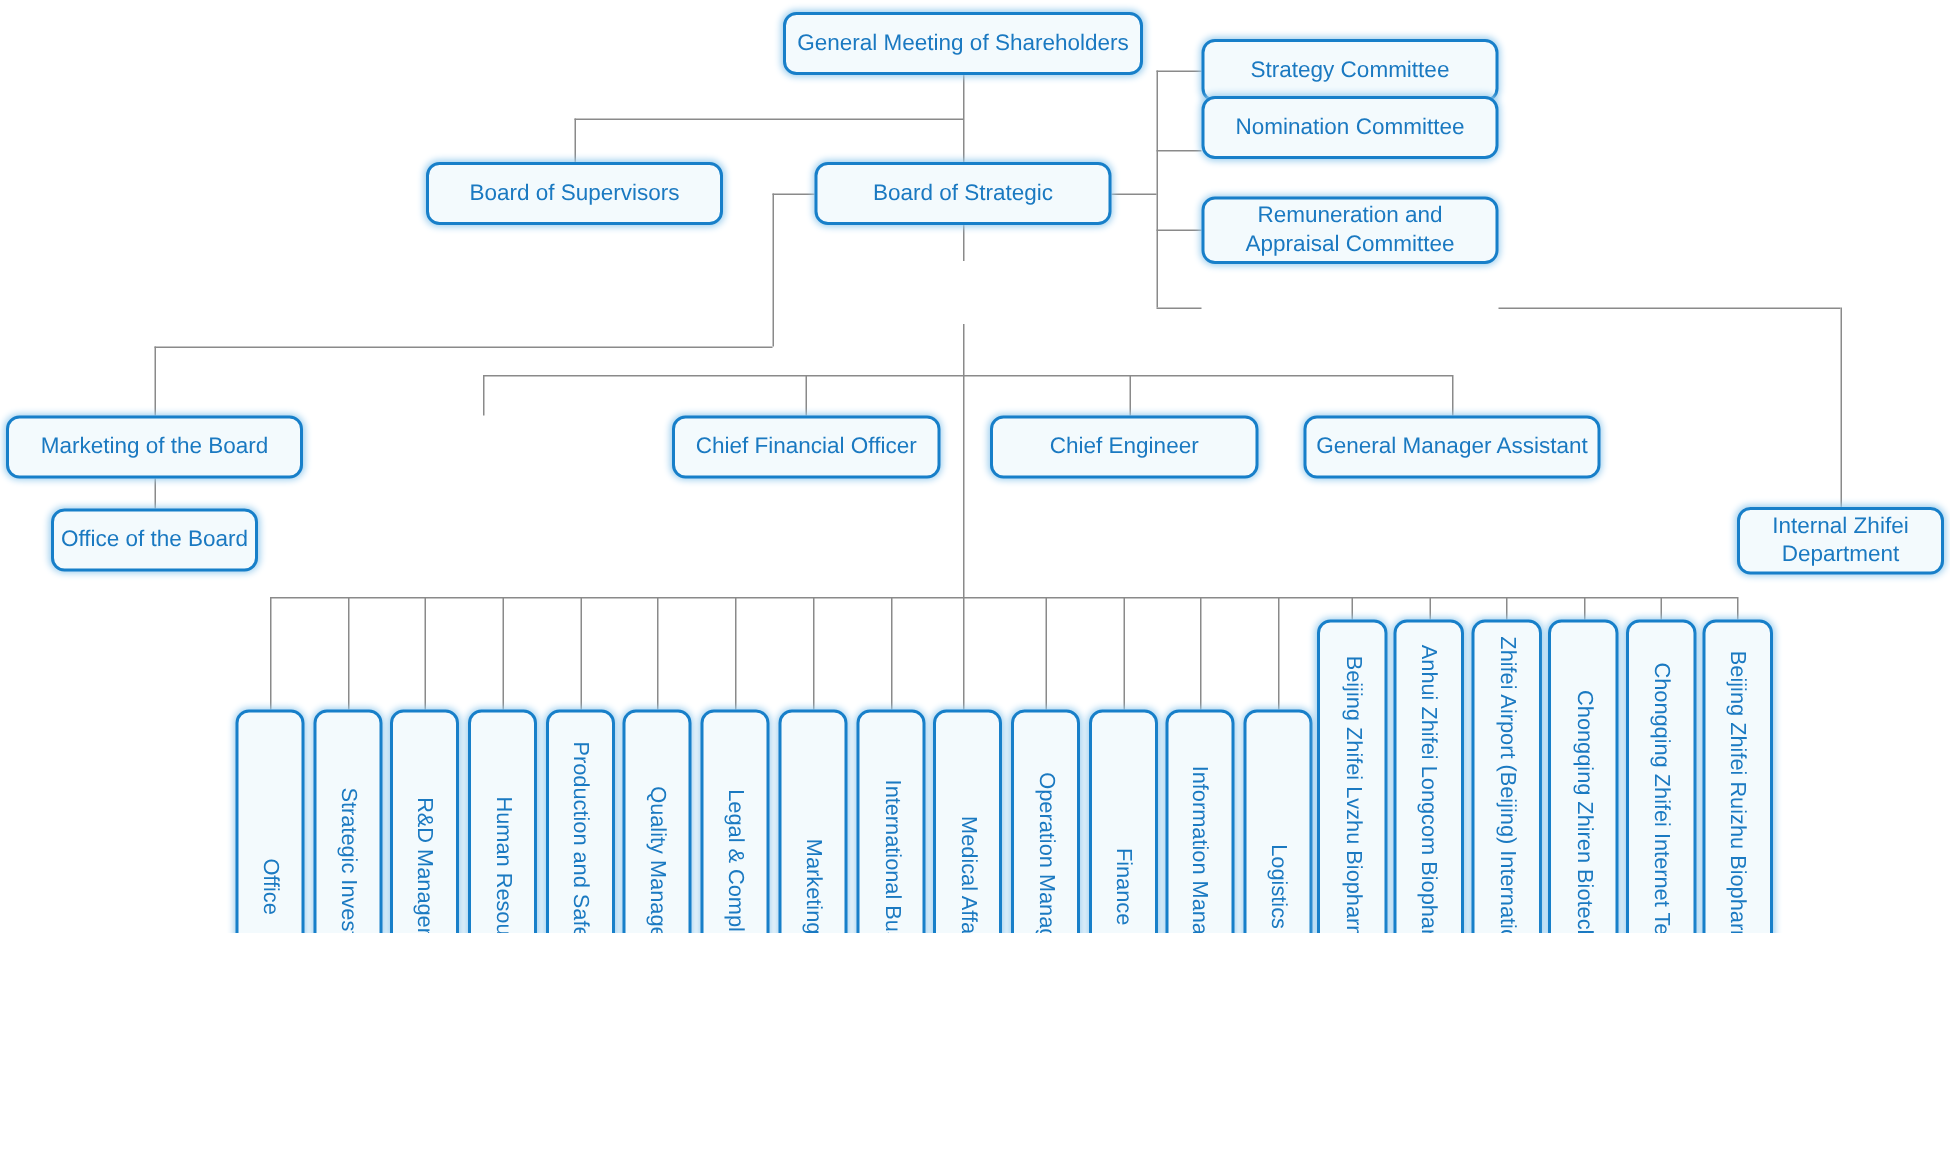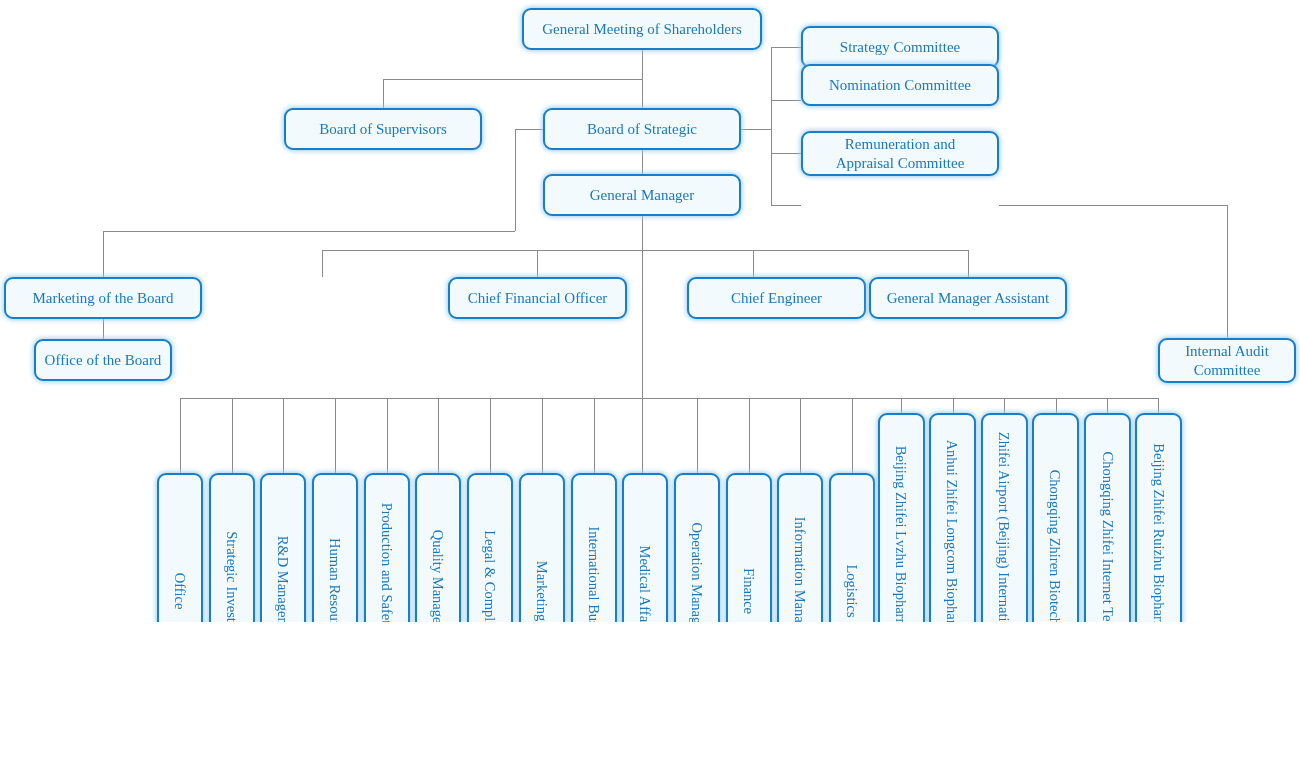--- a/index.html
+++ b/index.html
@@ -1,19 +1,19 @@
 <!DOCTYPE html>
 <html style="--node-border: #177fc9; --node-fill: #f3fafd; --node-text: #1a79c1; --connector: #8a8a8a; --glow: #9ecfee;"><head>
 <meta charset="utf-8">
 <title>Organization Chart</title>
 <style>
   html, body { margin:0; padding:0; background:#ffffff; }
   .canvas {
     position:relative; width:1300px; height:622px; background:#ffffff;
-    font-family:Liberation Serif, serif; overflow:hidden;border-radius:10px;
+    font-family:Liberation Sans, sans-serif; overflow:hidden;border-radius:10px;
   }
   .h, .v { position:absolute; background:var(--connector,#8a8a8a); }
   .h { height:1px; }
   .v { width:1px; }
   .node {
     position:absolute; box-sizing:border-box;
     border:2px solid var(--node-border,#177fc9);
     background:var(--node-fill,#f3fafd);
     border-radius:9px;
     color:var(--node-text,#1a79c1);
@@ -85,52 +85,49 @@
 
   <div class="node" style="left:522px;top:8px;width:240px;height:42px">
     <span class="label">General Meeting of Shareholders</span>
   </div>
   <div class="node" style="left:284px;top:108px;width:198px;height:42px">
     <span class="label">Board of Supervisors</span>
   </div>
   <div class="node" style="left:543px;top:108px;width:198px;height:42px">
     <span class="label">Board of Strategic</span>
   </div>
-  <div class="node" style="left:543px;top:174px;width:198px;height:42px">
-    <span class="label">General Manager</span>
-  </div>
 
   <div class="node" style="left:801px;top:26px;width:198px;height:42px">
     <span class="label">Strategy Committee</span>
   </div>
   <div class="node" style="left:801px;top:64px;width:198px;height:42px">
     <span class="label">Nomination Committee</span>
   </div>
   <div class="node" style="left:801px;top:131px;width:198px;height:45px">
     <span class="label narrow">Remuneration and Appraisal Committee</span>
   </div>
 
   <div class="node" style="left:4px;top:277px;width:198px;height:42px">
     <span class="label">Marketing of the Board</span>
   </div>
   <div class="node" style="left:448px;top:277px;width:179px;height:42px">
     <span class="label">Chief Financial Officer</span>
   </div>
-  <div class="node" style="left:687px;top:277px;width:179px;height:42px">
+  <div class="node" style="left:660px;top:277px;width:179px;height:42px">
     <span class="label">Chief Engineer</span>
   </div>
   <div class="node" style="left:869px;top:277px;width:198px;height:42px">
     <span class="label">General Manager Assistant</span>
   </div>
 
   <div class="node" style="left:34px;top:339px;width:138px;height:42px">
     <span class="label">Office of the Board</span>
   </div>
   <div class="node" style="left:1158px;top:338px;width:138px;height:45px">
-    <span class="label">Internal Audit Committee</span>
+    <span class="label">Internal Zhifei Department</span>
   </div>
 
   <div class="node vert" style="left:157px;top:473px;width:46px;height:237px">
     <span class="label">Office</span>
   </div>
   <div class="node vert" style="left:209px;top:473px;width:46px;height:237px">
     <span class="label">Strategic Investment</span>
   </div>
   <div class="node vert" style="left:260px;top:473px;width:46px;height:237px">
     <span class="label">R&amp;D Management</span>

